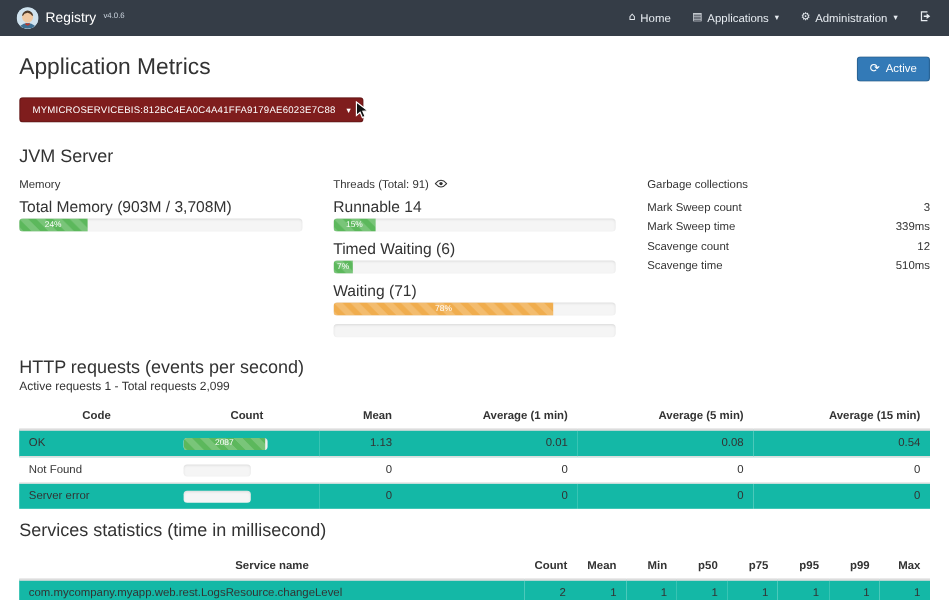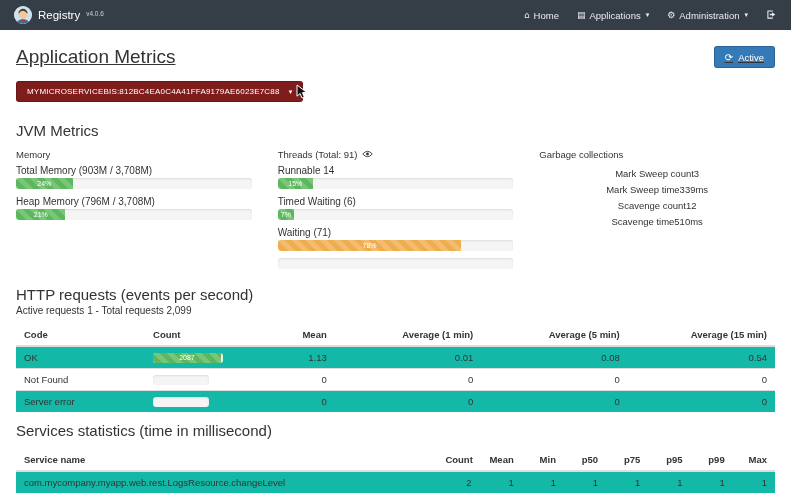--- a/index.html
+++ b/index.html
@@ -20,53 +20,53 @@
   .brand-name { font-size:11.5px; color:#fff; }
   .brand-version { font-size:6.5px; color:#c9d2dc; align-self:flex-start; margin-top:4px; }
   .nav-items { display:flex; align-items:center; gap:18px; }
   .nav-item { display:flex; align-items:center; gap:4px; color:#e8edf2; font-size:9.5px; cursor:pointer; text-decoration:none; }
   .nav-item .caret { font-size:7px; margin-left:1px; }
   .nav-icon { font-size:9px; }
   .logo-circle { width:18px; height:18px; border-radius:50%; background:#bfd6e4; display:flex; align-items:center; justify-content:center; overflow:hidden; }
 
   
   .content { padding:10px 16px 0 16px; }
-  .page-header { display:flex; justify-content:space-between; margin-top:6px;text-decoration:underline; }
+  .page-header { display:flex; align-items:center; justify-content:space-between; margin-top:6px; }
   h2.page-title { font-size:19px; font-weight:500; color:#333; }
   .btn {
     color:#fff; border:1px solid rgba(0,0,0,0.18); border-radius:3px;
     display:inline-flex; align-items:center; gap:5px; cursor:pointer;
     font-family:inherit;
   }
   .refresh-btn { padding:4px 10px; font-size:9.5px; }
   .refresh-btn .btn-icon { font-size:10px; }
   .instance-btn { margin:13px 0 16px 0; padding:5px 10px; font-size:8px; letter-spacing:.2px; }
   .instance-btn .caret { font-size:7px; margin-left:4px; }
 
   h3.section-heading { font-size:15px; font-weight:500; color:#333; margin:4px 0 10px 0; }
 
   
   .jvm-grid { display:grid; grid-template-columns:1fr 1fr 1fr; column-gap:26px; margin-bottom:10px; }
   .col-heading { font-size:9.5px; margin-bottom:5px; display:flex; align-items:center; gap:5px; }
-  .metric-label { font-size:10px; margin-bottom:2px; }
+  .metric-label { font-size:13px; margin-bottom:2px; }
   .progress {
     background:#f5f5f5; border-radius:3px; height:11px; overflow:hidden;
     box-shadow:inset 0 1px 2px rgba(0,0,0,.1); margin-bottom:7px;
   }
   .progress-bar {
     height:100%; color:#fff; font-size:7px; line-height:11px; text-align:center;
     background-image:linear-gradient(45deg, rgba(255,255,255,.18) 25%, transparent 25%, transparent 50%, rgba(255,255,255,.18) 50%, rgba(255,255,255,.18) 75%, transparent 75%, transparent);
     background-size:14px 14px; white-space:nowrap; overflow:hidden;
   }
-  .gc-row { display:flex; justify-content:center; padding:2.5px 0; font-size:9.5px; }
+  .gc-row { display:flex; justify-content:space-between; padding:2.5px 0; font-size:9.5px; }
 
   
   .subtitle { font-size:10px; margin:-4px 0 8px 0; }
   table { width:100%; border-collapse:collapse; font-size:9.5px; table-layout:fixed; }
-  th { text-align:left; font-weight:bold; padding:5px 8px; border-bottom:2px solid #ddd; }
+  th { text-align:center; font-weight:bold; padding:5px 8px; border-bottom:2px solid #ddd; }
   td { padding:5px 8px; border-top:1px solid #ddd; }
   tr.striped { background:#14b8a6; }
   .num { text-align:right; }
   .table-wrap { margin-bottom:10px; }
   .cell-progress { width:70px; margin:0; height:10px; }
   .cell-progress .progress-bar { line-height:10px; }
 
   .c-code{width:17%} .c-count{width:16%} .c-mean{width:9%} .c-a1{width:19.3%} .c-a5{width:19.3%} .c-a15{width:19.4%}
   .s-name{width:55.5%} .s-col{width:5.56%}
 
@@ -124,40 +124,34 @@
       <span class="btn-icon icon">⟳</span>
       <span>Active</span>
     </button>
   </div>
 
   <button class="btn instance-btn" style="background-color: #7f1d1d;">
     <span>MYMICROSERVICEBIS:812BC4EA0C4A41FFA9179AE6023E7C88</span>
     <span class="caret icon">▾</span>
   </button>
 
-  <h3 class="section-heading">JVM Metrics</h3>
+  <h3 class="section-heading">JVM Server</h3>
 
   <div class="jvm-grid">
 
     <div>
       <div class="col-heading">Memory</div>
 
       <div class="metric">
         <div class="metric-label">Total Memory (903M / 3,708M)</div>
         <div class="progress">
           <div class="progress-bar" style="width: 24%; background-color: rgb(92, 184, 92);">24%</div>
         </div>
       </div>
 
-      <div class="metric">
-        <div class="metric-label">Heap Memory (796M / 3,708M)</div>
-        <div class="progress">
-          <div class="progress-bar" style="width: 21%; background-color: rgb(92, 184, 92);">21%</div>
-        </div>
-      </div>
 
     </div>
 
     <div>
       <div class="col-heading">
         <span>Threads (Total: 91)</span>
         <span>
           <svg width="11" height="8" viewBox="0 0 14 10">
             <path d="M1 5 Q7 -2 13 5 Q7 12 1 5 z" fill="none" stroke="#333" stroke-width="1.1"></path>
             <circle cx="7" cy="5" r="1.8" fill="#333"></circle>

